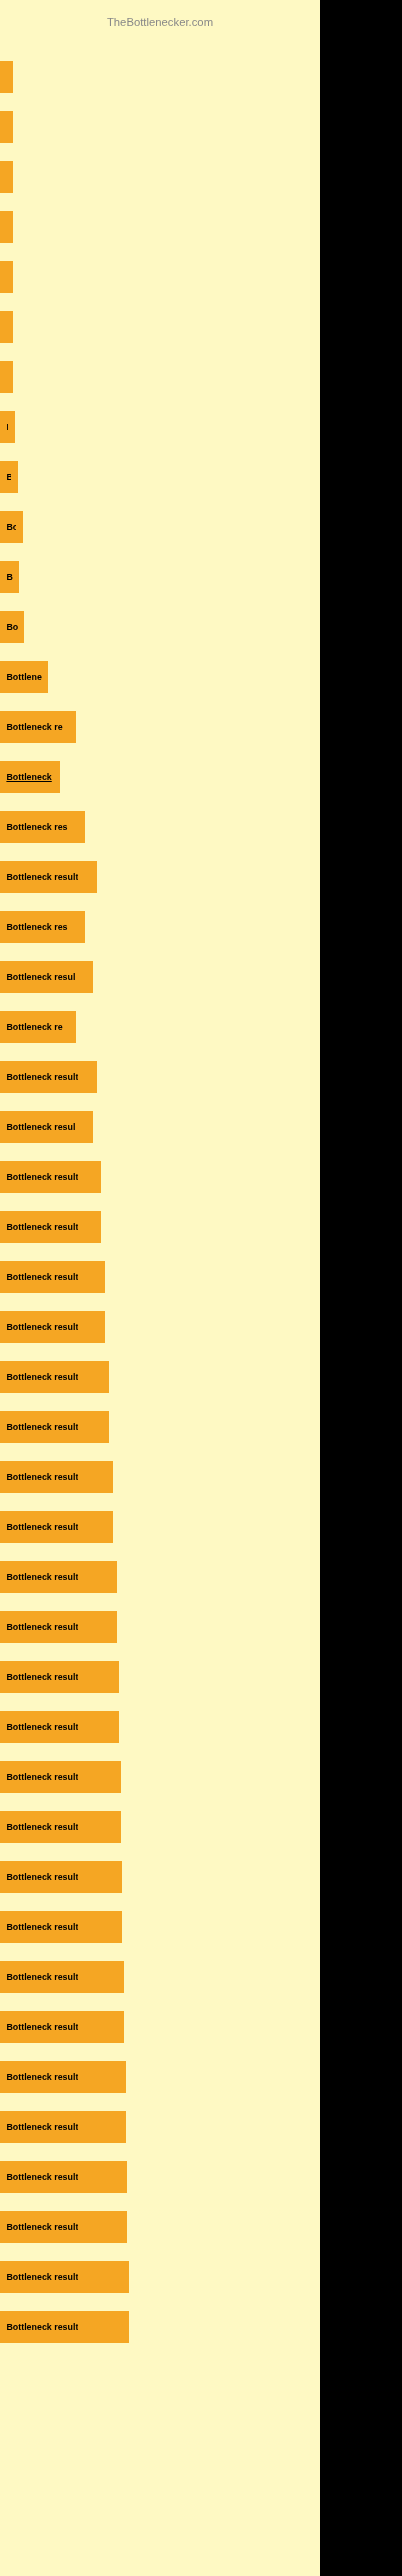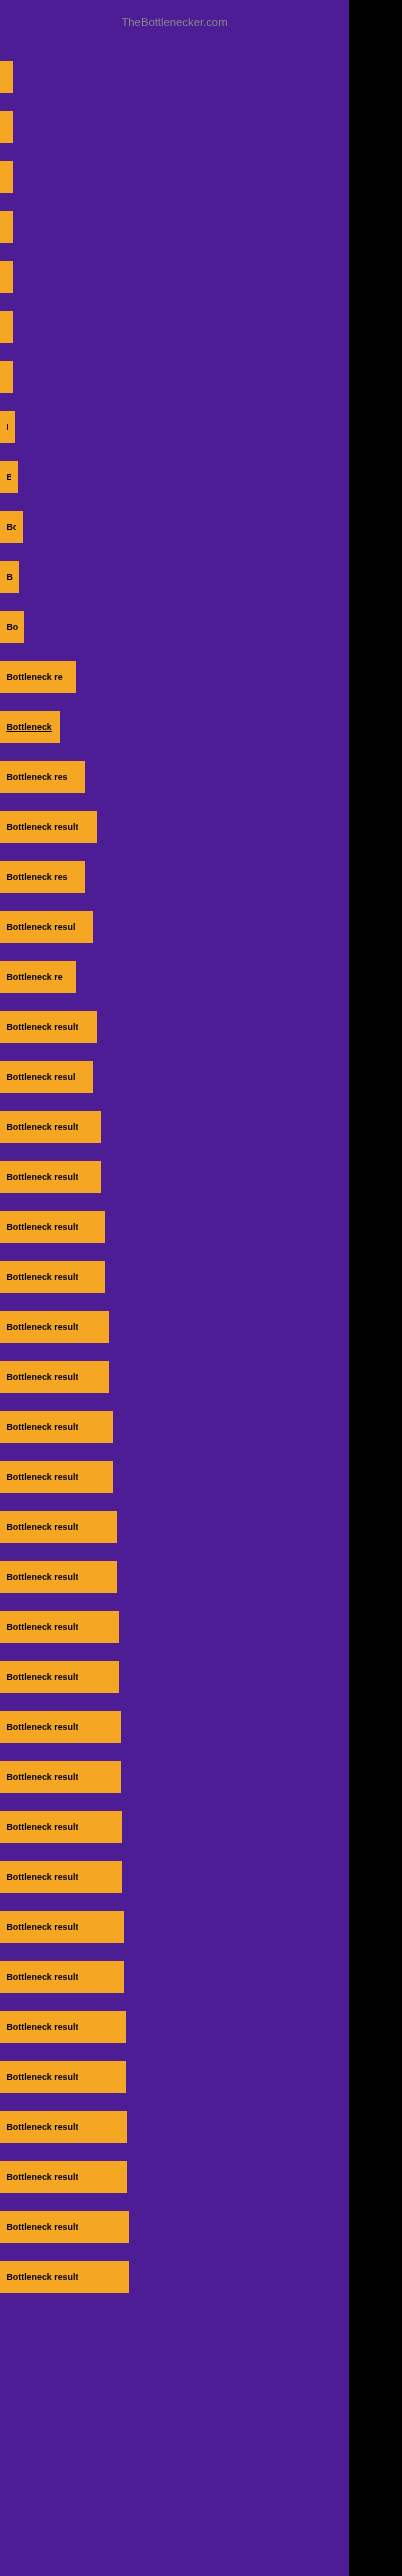--- a/index.html
+++ b/index.html
@@ -8,23 +8,23 @@
       box-sizing: border-box;
     }
 
     body {
       width: 403px;
       background-color: #000000;
       font-family: Arial, sans-serif;
     }
 
     .page-container {
-      width: 349px;
+      width: 320px;
       min-height: 2576px;
-      background-color: #4c1d95;
+      background-color: #fef9c3;
       position: relative;
       padding: 8px 0;
     }
 
     .site-title {
       color: #888888;
       font-size: 11.3px;
       text-align: center;
       padding: 8px 0 16px 0;
     }
@@ -120,20 +120,25 @@
         <div class="bar" style="width: 19.3px;">
           <span class="bar-label">Bo</span>
         </div>
       </div>
       <div class="bar-row">
         <div class="bar" style="width: 24px;">
           <span class="bar-label">Bot</span>
         </div>
       </div>
       <div class="bar-row">
+        <div class="bar" style="width: 48px;">
+          <span class="bar-label">Bottlene</span>
+        </div>
+      </div>
+      <div class="bar-row">
         <div class="bar" style="width: 76px;">
           <span class="bar-label">Bottleneck re</span>
         </div>
       </div>
       <div class="bar-row">
         <div class="bar" style="width: 60px; text-decoration: underline;">
           <span class="bar-label">Bottleneck</span>
         </div>
       </div>
       <div class="bar-row">

